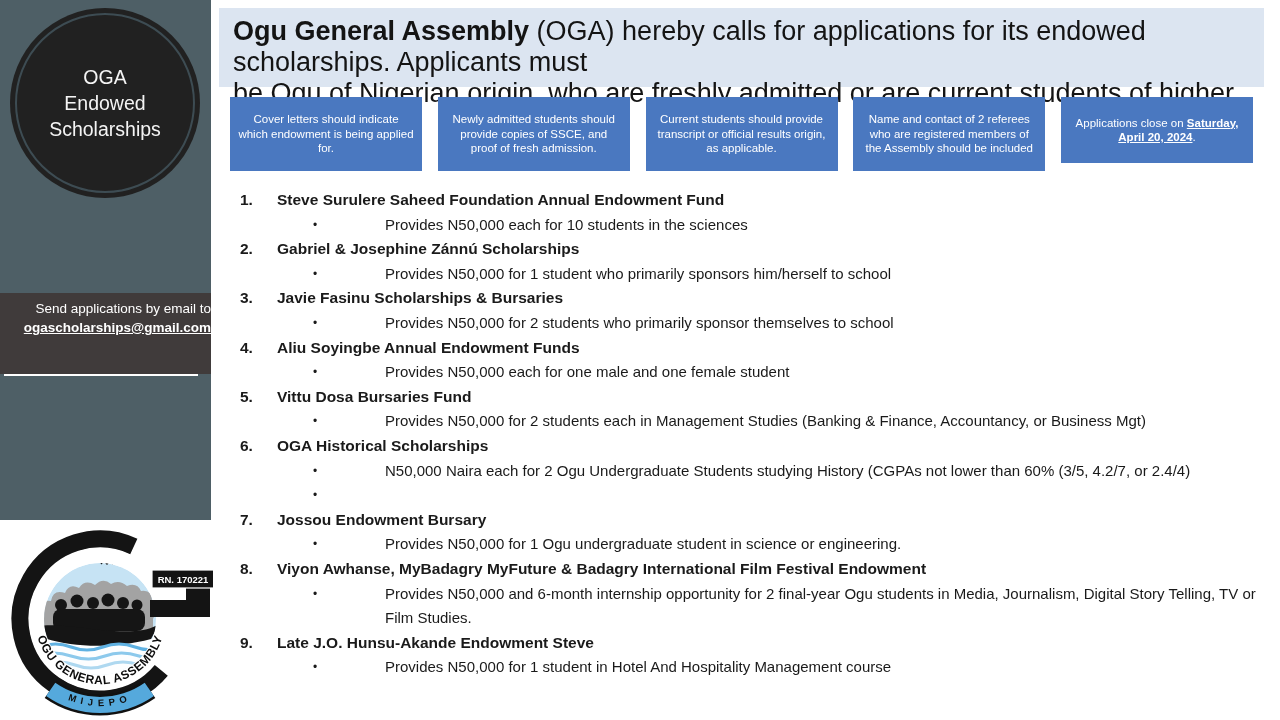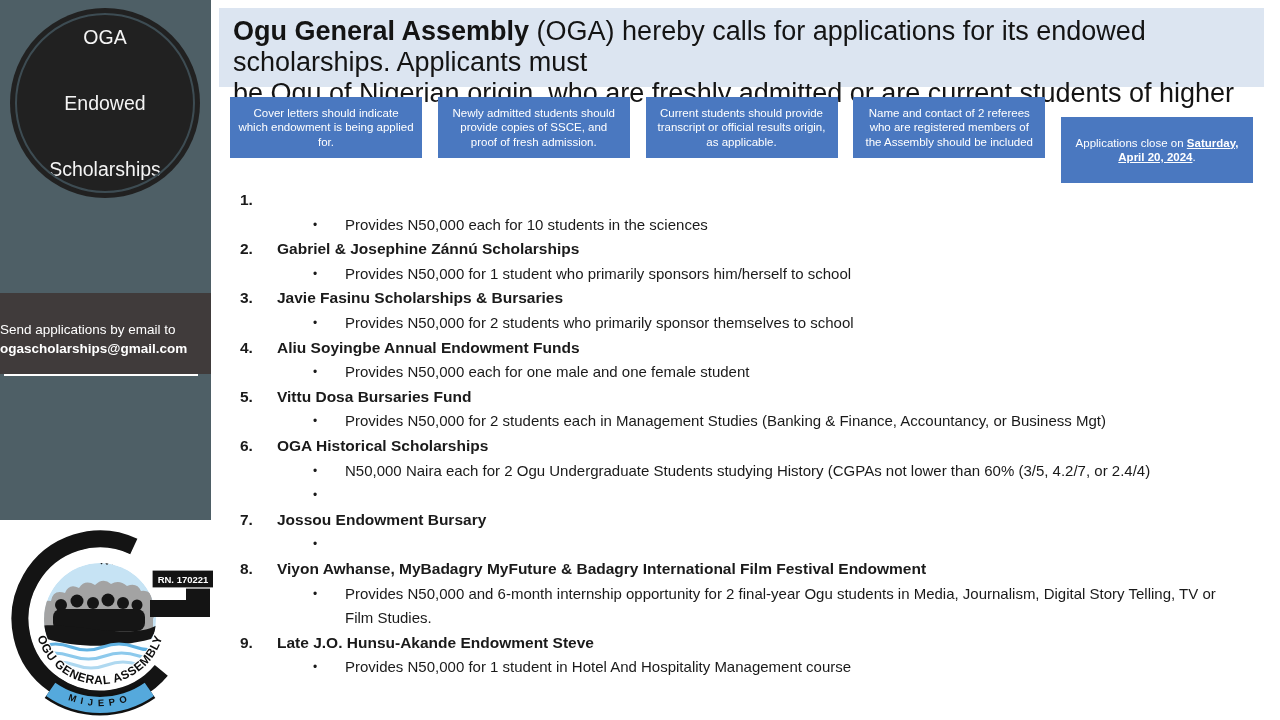--- a/index.html
+++ b/index.html
@@ -3,45 +3,45 @@
 <meta charset="utf-8">
 <style>
   * { margin:0; padding:0; box-sizing:border-box; }
   html,body { width:1280px; height:720px; }
   body { font-family:"Liberation Sans", sans-serif; background:#fff; position:relative; overflow:hidden; }
 
   .sidebar { position:absolute; left:0; top:0; width:211px; height:520px; background:#4e5f66; }
 
   .badge { position:absolute; left:10px; top:8px; width:190px; height:190px; border-radius:50%;
            background:#212121; display:flex; flex-direction:column; align-items:center; justify-content:center;
-           color:#f4f4f4; font-size:19.5px; line-height:26px; text-align:center;gap:40px; }
+           color:#f4f4f4; font-size:19.5px; line-height:26px; text-align:center; }
   .badge::after { content:""; position:absolute; inset:5px; border:2px solid #3d4c53; border-radius:50%; }
 
   .email-box { position:absolute; left:0; top:293px; width:211px; height:81px; background:#403b3b;
-               color:#fff; text-align:left; padding-top:27px; font-size:13.5px; line-height:19px; }
-  .email-box .email { font-weight:bold; }
+               color:#fff; text-align:right; padding-top:6px; font-size:13.5px; line-height:19px; }
+  .email-box .email { font-weight:bold; text-decoration:underline; }
   .email-rule { position:absolute; left:4px; top:374px; width:194px; height:2px; background:#fff; }
 
   .logo-wrap { position:absolute; left:3px; top:527px; width:210px; height:193px;text-align:right; }
 
   .banner { position:absolute; left:219px; top:8px; width:1045px; height:79px; background:#dce5f1;
             padding:8px 14px 0 14px; font-size:27px; line-height:31px; color:#141414; }
 
   .notes { position:absolute; left:230px; top:97px; width:1023px; display:flex; justify-content:space-between; }
-  .note { width:192px; height:61px; background:#4a78c0; color:#fff; font-size:11.5px; line-height:14.5px;
+  .note { width:192px; height:74px; background:#4a78c0; color:#fff; font-size:11.5px; line-height:14.5px;
           text-align:center; display:flex; align-items:center; justify-content:center; padding:0 8px; }
-  .note--short { height:66px; margin-top:20px; }
+  .note--short { height:66px; margin-top:0; }
   .note .date { font-weight:bold; text-decoration:underline; }
 
   .list { position:absolute; left:240px; top:188px; width:1022px; color:#1a1a1a; }
   .item-head { display:flex; font-weight:bold; font-size:15.5px; line-height:24.6px; }
   .item-head .num { width:37px; flex:none; }
   .bullet-row { display:flex; font-size:15px; line-height:24.6px; padding-left:73px; }
   .bullet-row .dot { width:32px; flex:none; font-size:12px; }
-  .bullet-row .btext { max-width:880px; }
+  .bullet-row .btext { max-width:880px;margin-left:40px; }
 
   svg text { font-family:"Liberation Sans", sans-serif; }
 </style>
 </head>
 <body>
 
 <div class="sidebar">
   <div class="badge">
     <span>OGA</span>
     <span>Endowed</span>
@@ -138,20 +138,21 @@
   </div>
   <div class="note note--short">
     <div><span>Applications close on </span><span class="date">Saturday, April 20, 2024</span><span>.</span></div>
   </div>
 </div>
 
 <div class="list" id="scholarship-list">
   <div class="item">
     <div class="item-head">
       <span class="num">1.</span>
+      <span class="title">Steve Surulere Saheed Foundation Annual Endowment Fund</span>
     </div>
 
   <div class="bullet-row">
     <span class="dot">•</span>
     <span class="btext">Provides N50,000 each for 10 students in the sciences</span>
   </div>
 </div>
 
   <div class="item">
     <div class="item-head">
@@ -218,20 +219,21 @@
 </div>
 
   <div class="item">
     <div class="item-head">
       <span class="num">7.</span>
       <span class="title">Jossou Endowment Bursary</span>
     </div>
 
   <div class="bullet-row">
     <span class="dot">•</span>
+    <span class="btext">Provides N50,000 for 1 Ogu undergraduate student in science or engineering.</span>
   </div>
 </div>
 
   <div class="item">
     <div class="item-head">
       <span class="num">8.</span>
       <span class="title">Viyon Awhanse, MyBadagry MyFuture &amp; Badagry International Film Festival Endowment</span>
     </div>
 
   <div class="bullet-row">

